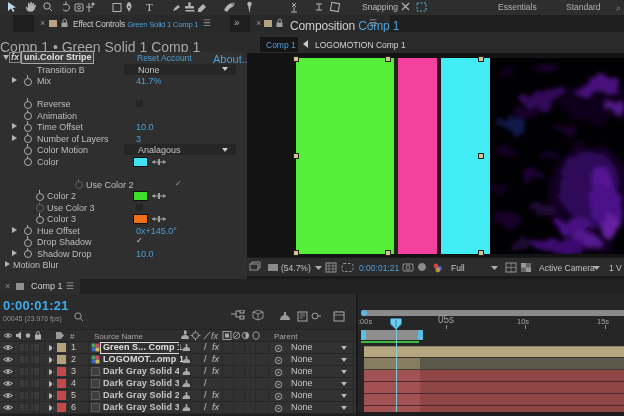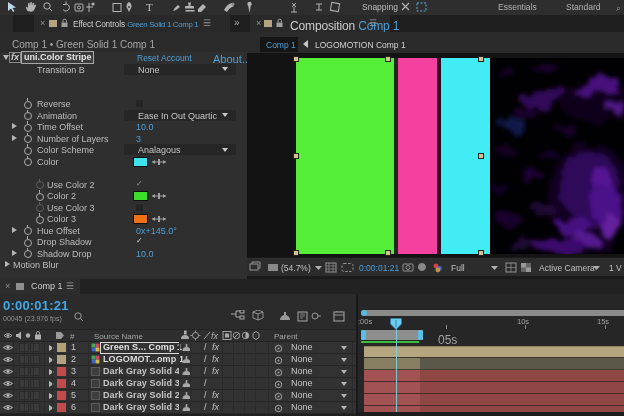--- a/index.html
+++ b/index.html
@@ -90,21 +90,21 @@
         <svg width="9" height="10" viewBox="0 0 9 10">
           <rect x="1.5" y="4.5" width="6" height="4.5" fill="#9f9f9f"></rect>
           <path d="M3,4.5 v-1.6 a1.7,1.7 0 0 1 3.4,0 v1.6" fill="none" stroke="#9f9f9f"></path>
         </svg>
       </div>
   <div class="abs" style="left:73px;top:4px;font-size:8.3px;letter-spacing:-0.15px;color:#cdcdcd;">Effect Controls <span class="blue" style="font-size:7.8px;letter-spacing:-0.3px;">Green Solid 1 Comp 1</span></div>
   <div class="abs" style="left:203px;top:3px;font-size:9px;color:#9a9a9a;">☰</div>
   <div class="abs" style="left:234px;top:2px;font-size:10px;color:#aaaaaa;">»</div>
 
   <div class="abs" style="left:0;top:17px;width:247px;height:20px;background:#2b2b2b;"></div>
-  <div class="abs" style="left:12px;top:24px;font-size:10px;color:#a6a6a6;">Comp 1 • Green Solid 1 Comp 1</div>
+  <div class="abs" style="left:0;top:24px;font-size:14px;color:#a6a6a6;">Comp 1 • Green Solid 1 Comp 1</div>
 
   <div class="abs" id="erows" style="left:0;top:37px;width:247px;height:227px;background:#2f2f2f;">
 
     <div class="erow" style="top:0;">
       <div class="abs arr-d" style="left:3px;top:3px;"></div>
       <div class="abs" style="left:9px;top:0px;width:10px;height:9px;border:1px solid #8a8a8a;"></div>
       <div class="abs" style="left:11px;top:0px;font-size:9px;font-style:italic;color:#cfcfcf;font-weight:bold;">fx</div>
       <div class="abs" style="left:21px;top:-1px;width:71px;height:11px;background:#3c3c3c;border:1px solid #a8a8a8;"></div>
       <div class="abs" style="left:24px;top:0px;font-size:9px;font-weight:bold;color:#e2e2e2;">uni.Color Stripe</div>
       <div class="abs blue" style="left:137px;top:1px;font-size:8.5px;">Reset</div>
@@ -113,75 +113,77 @@
     </div>
 
     <div class="erow" style="top:11.5px;">
       <div class="elab" style="left:37px;">Transition B</div>
       <div class="ddf" style="top:0;">
             <div class="ddt">None</div>
             <div class="dda"></div>
           </div>
     </div>
 
+    <div class="erow" style="top:23px;">
+      <div class="abs arr-r" style="left:12px;top:2px;"></div>
+      <div class="stw" style="left:23px;top:0px;"></div>
+      <div class="elab" style="left:37px;">Mix</div>
+      <div class="eval blue">41.7%</div>
+    </div>
 
 
     <div class="erow" style="top:46px;">
       <div class="stw" style="left:23px;top:0px;"></div>
       <div class="elab" style="left:37px;">Reverse</div>
       <div class="abs" style="left:136px;top:2px;width:7px;height:7px;background:#242424;"></div>
     </div>
 
     <div class="erow" style="top:57.5px;">
       <div class="stw" style="left:23px;top:0px;"></div>
       <div class="elab" style="left:37px;">Animation</div>
-      <div class="ddf" style="top:0;">
-            <div class="ddt">Ease In Out Quartic</div>
-            <div class="dda"></div>
-          </div>
     </div>
 
     <div class="erow" style="top:69px;">
       <div class="abs arr-r" style="left:12px;top:2px;"></div>
       <div class="stw" style="left:23px;top:0px;"></div>
       <div class="elab" style="left:37px;">Time Offset</div>
       <div class="eval blue">10.0</div>
     </div>
 
     <div class="erow" style="top:80.5px;">
       <div class="abs arr-r" style="left:12px;top:2px;"></div>
       <div class="stw" style="left:23px;top:0px;"></div>
       <div class="elab" style="left:37px;">Number of Layers</div>
       <div class="eval blue">3</div>
     </div>
 
     <div class="erow" style="top:92px;">
       <div class="stw" style="left:23px;top:0px;"></div>
-      <div class="elab" style="left:37px;">Color Scheme</div>
+      <div class="elab" style="left:37px;">Color Motion</div>
       <div class="ddf" style="top:0;">
             <div class="ddt">Analagous</div>
             <div class="dda"></div>
           </div>
     </div>
 
     <div class="erow" style="top:103.5px;">
       <div class="stw" style="left:23px;top:0px;"></div>
       <div class="elab" style="left:37px;">Color</div>
       <div class="sw" style="top:1px;background:#3fe3ef;"></div>
       <div class="pick">
             <svg width="14" height="6">
               <line x1="0" y1="3" x2="14" y2="3" stroke="#a0a0a0"></line>
               <rect x="6" y="0" width="2" height="6" fill="#a0a0a0"></rect>
               <path d="M0,3 l3,-2 v4 Z M14,3 l-3,-2 v4 Z" fill="#a0a0a0"></path>
             </svg>
           </div>
     </div>
 
 
-    <div class="erow" style="top:126.5px;">
+    <div class="erow" style="top:126.5px;margin-left:39px;">
       <div class="stw dimstw" style="left:35px;top:0px;"></div>
       <div class="elab dim" style="left:47px;">Use Color 2</div>
       <div class="abs" style="left:136px;top:0px;font-size:8px;color:#9a9a9a;">✓</div>
     </div>
 
     <div class="erow" style="top:138px;">
       <div class="stw" style="left:35px;top:0px;"></div>
       <div class="elab" style="left:47px;">Color 2</div>
       <div class="sw" style="top:1px;background:#3ddd2c;"></div>
       <div class="pick">
@@ -601,21 +603,21 @@
     </div>
     <div class="abs" style="left:0;top:120px;width:358px;height:2px;background:#202020;"></div>
   </div>
   <div class="abs" style="left:356px;top:15px;width:2px;height:122px;background:#1a1a1a;"></div>
   <div class="abs" id="tl-right" style="left:358px;top:15px;width:266px;height:122px;background:#262626;">
 
     <div class="abs" style="left:3px;top:16px;width:263px;height:6px;background:#8a8a8a;border-radius:3px 0 0 3px;"></div>
     <div class="abs" style="left:3px;top:16px;width:6px;height:6px;background:#58b8e0;border-radius:3px;"></div>
 
     <div class="abs" style="left:0px;top:23px;font-size:7.5px;color:#a2a2a2;">:00s</div>
-    <div class="abs" style="left:80px;top:39px;font-size:12px;color:#a2a2a2;">05s</div>
+    <div class="abs" style="left:80px;top:20px;font-size:10px;color:#a2a2a2;">05s</div>
     <div class="abs" style="left:159px;top:23px;font-size:7.5px;color:#a2a2a2;">10s</div>
     <div class="abs" style="left:239px;top:23px;font-size:7.5px;color:#a2a2a2;">15s</div>
     <div class="abs" style="left:88px;top:31px;width:1px;height:4px;background:#8a8a8a;"></div>
     <div class="abs" style="left:167px;top:31px;width:1px;height:4px;background:#8a8a8a;"></div>
     <div class="abs" style="left:247px;top:31px;width:1px;height:4px;background:#8a8a8a;"></div>
 
     <div class="abs" style="left:3px;top:36px;width:62px;height:10px;background:#8e8e8e;"></div>
     <div class="abs" style="left:3px;top:36px;width:5px;height:10px;background:#55c0ea;border-radius:2px;"></div>
     <div class="abs" style="left:60px;top:36px;width:5px;height:10px;background:#55c0ea;border-radius:2px;"></div>
 

